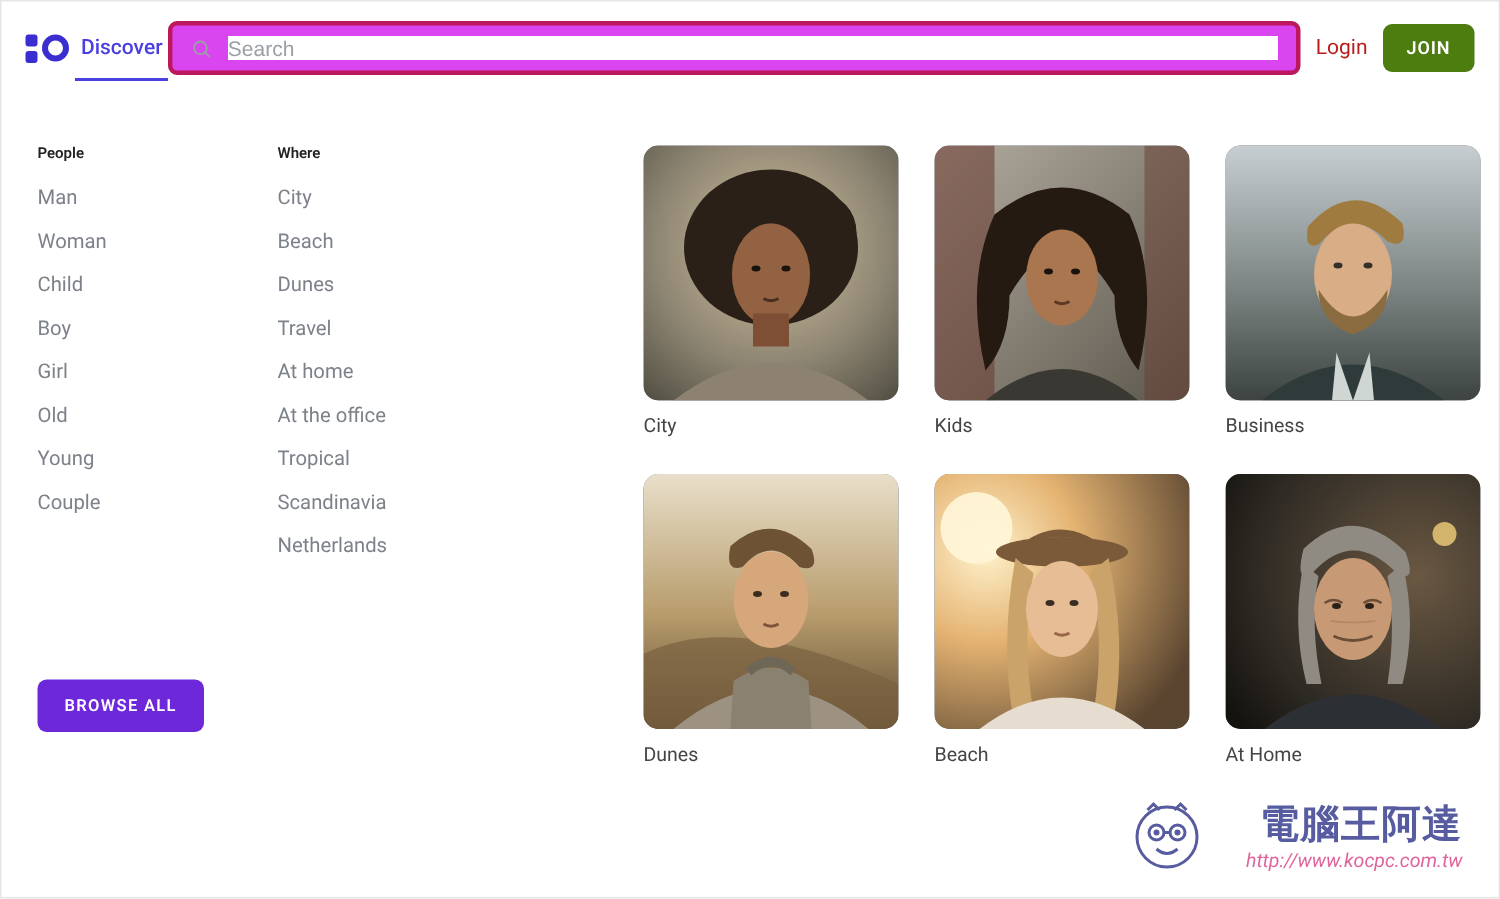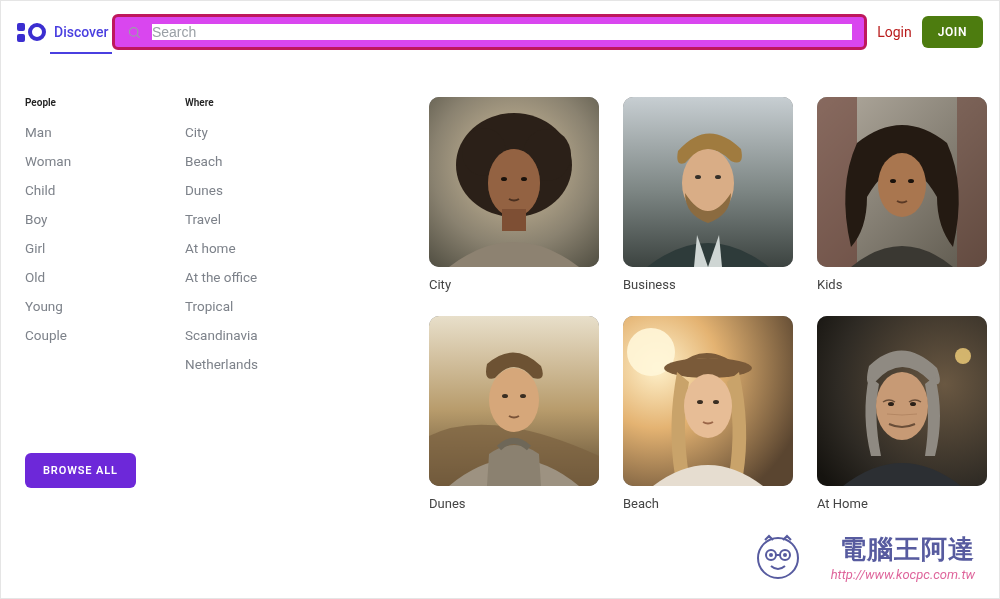--- a/index.html
+++ b/index.html
@@ -244,20 +244,46 @@
           <path d="M80 102 Q85 105 90 102" stroke="#4a2f1f" stroke-width="2" fill="none"></path>
         </svg>
       </div>
       <div class="card-label">City</div>
     </div>
 
     <div class="card">
       <div class="thumb">
         <svg class="portrait" viewBox="0 0 170 170">
           <defs>
+            <linearGradient id="bg3" x1="0" y1="0" x2="1" y2="1">
+              <stop offset="0%" stop-color="#b3aca0"></stop>
+                <stop offset="100%" stop-color="#5c574c"></stop>
+            </linearGradient>
+          </defs>
+          <rect width="170" height="170" fill="url(#bg3)"></rect>
+          <rect x="0" y="0" width="40" height="170" fill="#6a3d33" opacity="0.6"></rect>
+          <rect x="140" y="0" width="30" height="170" fill="#6a3d33" opacity="0.5"></rect>
+
+          <path d="M40 46 Q85 10 130 46 Q150 90 136 150 Q120 130 120 100 Q85 40 50 100 Q50 132 34 150 Q20 90 40 46Z" fill="#241a12"></path>
+
+          <ellipse cx="85" cy="88" rx="24" ry="32" fill="#a9764f"></ellipse>
+          <ellipse cx="76" cy="84" rx="3" ry="2" fill="#1a120c"></ellipse>
+          <ellipse cx="94" cy="84" rx="3" ry="2" fill="#1a120c"></ellipse>
+          <path d="M80 104 Q85 107 90 104" stroke="#5a3925" stroke-width="2" fill="none"></path>
+
+          <path d="M34 170 Q85 128 136 170 Z" fill="#3a3832"></path>
+        </svg>
+      </div>
+      <div class="card-label">Kids</div>
+    </div>
+
+    <div class="card">
+      <div class="thumb">
+        <svg class="portrait" viewBox="0 0 170 170">
+          <defs>
             <linearGradient id="bg2" x1="0" y1="0" x2="0" y2="1">
               <stop offset="0%" stop-color="#c7ced2"></stop>
                 <stop offset="55%" stop-color="#7d8684"></stop>
                 <stop offset="100%" stop-color="#3c4340"></stop>
             </linearGradient>
           </defs>
           <rect width="170" height="170" fill="url(#bg2)"></rect>
 
           <circle cx="75" cy="80" r="9" fill="#f6c646" opacity="0.85"></circle>
           <circle cx="98" cy="96" r="7" fill="#f6c646" opacity="0.7"></circle>
@@ -271,46 +297,20 @@
 
           <ellipse cx="75" cy="80" rx="3" ry="2" fill="#35302a"></ellipse>
           <ellipse cx="95" cy="80" rx="3" ry="2" fill="#35302a"></ellipse>
 
           <path d="M24 170 Q85 122 146 170 Z" fill="#2e3b3a"></path>
           <path d="M74 138 L85 170 L71 170 Z" fill="#cfd6d4"></path>
           <path d="M96 138 L99 170 L85 170 Z" fill="#cfd6d4"></path>
         </svg>
       </div>
       <div class="card-label">Business</div>
-    </div>
-
-    <div class="card">
-      <div class="thumb">
-        <svg class="portrait" viewBox="0 0 170 170">
-          <defs>
-            <linearGradient id="bg3" x1="0" y1="0" x2="1" y2="1">
-              <stop offset="0%" stop-color="#b3aca0"></stop>
-                <stop offset="100%" stop-color="#5c574c"></stop>
-            </linearGradient>
-          </defs>
-          <rect width="170" height="170" fill="url(#bg3)"></rect>
-          <rect x="0" y="0" width="40" height="170" fill="#6a3d33" opacity="0.6"></rect>
-          <rect x="140" y="0" width="30" height="170" fill="#6a3d33" opacity="0.5"></rect>
-
-          <path d="M40 46 Q85 10 130 46 Q150 90 136 150 Q120 130 120 100 Q85 40 50 100 Q50 132 34 150 Q20 90 40 46Z" fill="#241a12"></path>
-
-          <ellipse cx="85" cy="88" rx="24" ry="32" fill="#a9764f"></ellipse>
-          <ellipse cx="76" cy="84" rx="3" ry="2" fill="#1a120c"></ellipse>
-          <ellipse cx="94" cy="84" rx="3" ry="2" fill="#1a120c"></ellipse>
-          <path d="M80 104 Q85 107 90 104" stroke="#5a3925" stroke-width="2" fill="none"></path>
-
-          <path d="M34 170 Q85 128 136 170 Z" fill="#3a3832"></path>
-        </svg>
-      </div>
-      <div class="card-label">Kids</div>
     </div>
 
     <div class="card">
       <div class="thumb">
         <svg class="portrait" viewBox="0 0 170 170">
           <defs>
             <linearGradient id="bg4" x1="0" y1="0" x2="0" y2="1">
               <stop offset="0%" stop-color="#e8dfca"></stop>
                 <stop offset="55%" stop-color="#b89c6c"></stop>
                 <stop offset="100%" stop-color="#5d4b32"></stop>

